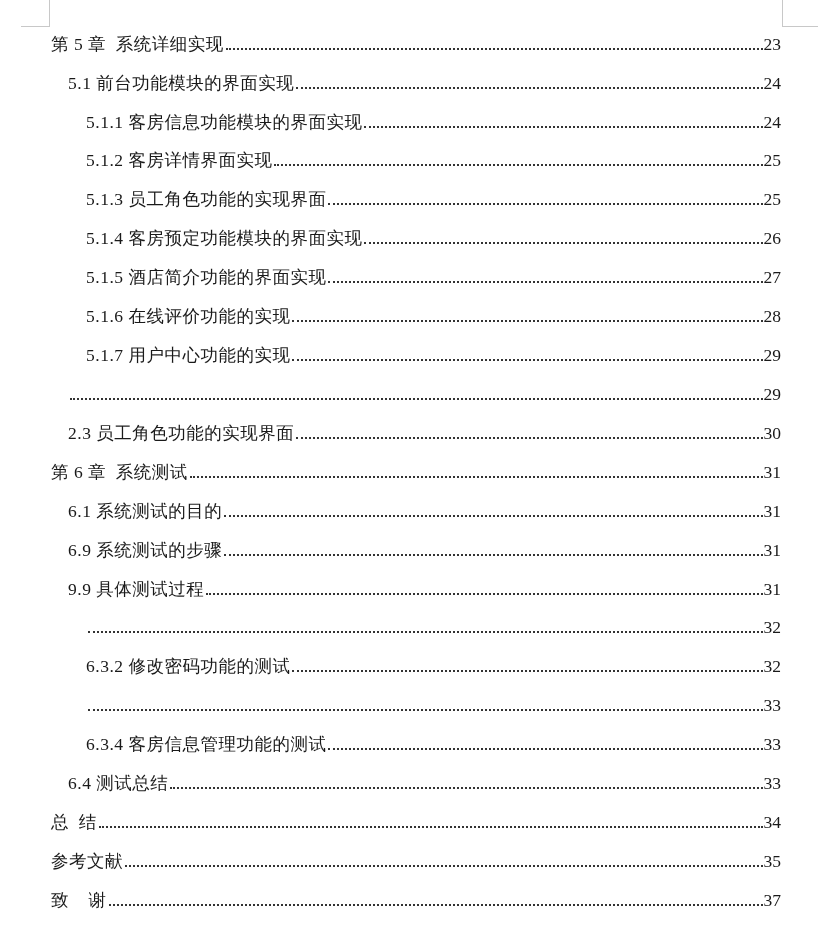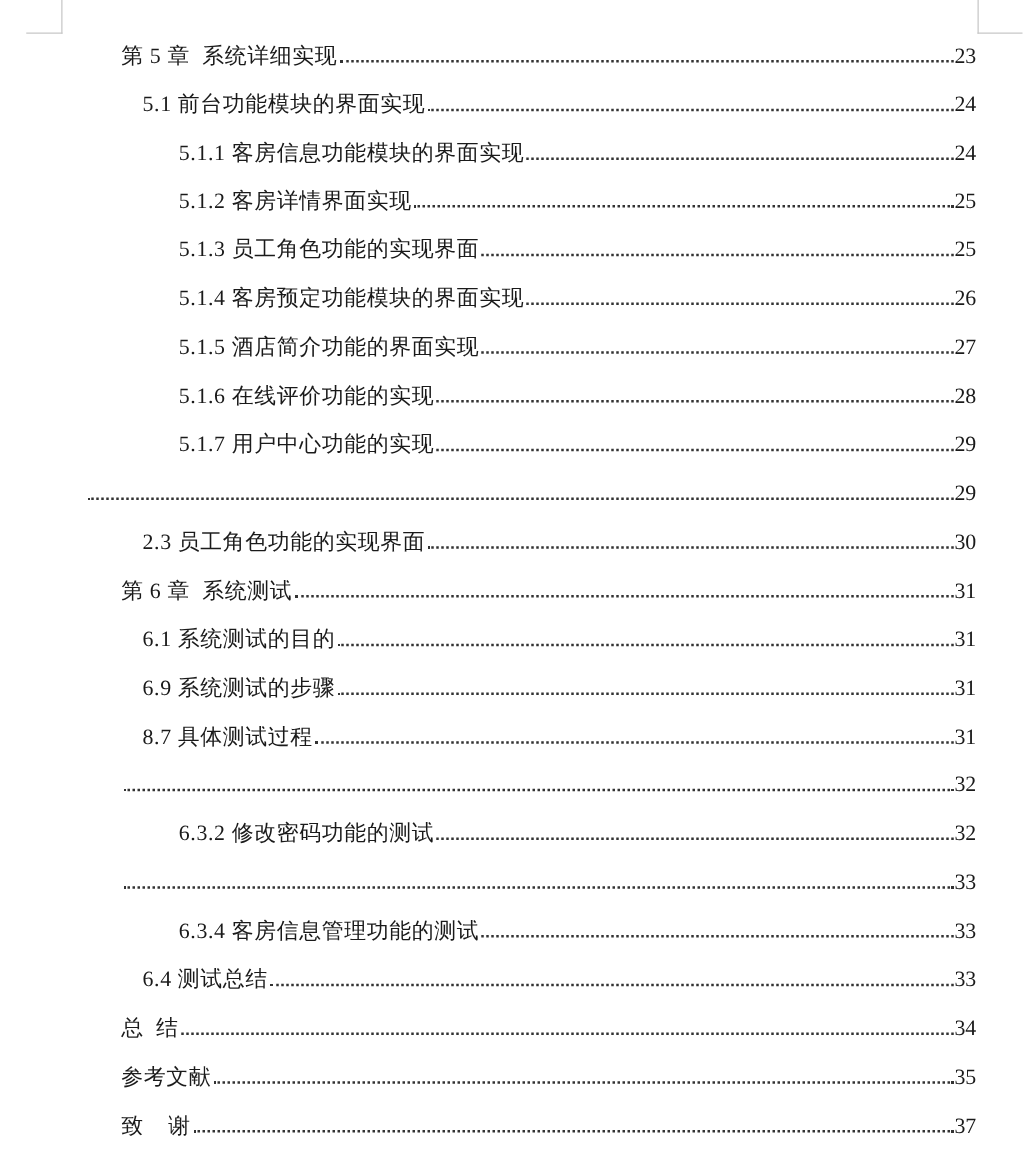--- a/index.html
+++ b/index.html
@@ -8,29 +8,29 @@
     font-family: "Liberation Serif", "DejaVu Serif", serif; color: #1a1a1a;
   }
   .crop { position: absolute; border-color: #c8c8c8; border-style: solid; border-width: 0; }
   .crop-l { left: 21px; top: 0; width: 28px; height: 26px; border-right-width: 1px; border-bottom-width: 1px; }
   .crop-r { left: 782px; top: 0; width: 36px; height: 26px; border-left-width: 1px; border-bottom-width: 1px; }
   .toc { position: absolute; left: 0; top: 27px; width: 818px; }
   .row {
     position: absolute; height: 28px; display: flex; align-items: flex-end;
     font-size: 17.5px; line-height: 22px; right: 37px;
   }
-  .row .title { white-space: pre; flex: 0 0 auto; letter-spacing: 0.5px; margin-left: 46px; }
+  .row .title { white-space: pre; flex: 0 0 auto; letter-spacing: 0.5px; }
   .row .leader {
     flex: 1 1 auto; margin: 0 1px 5px 2px; height: 0;
     border-bottom: 2px dotted #333; min-width: 10px;
   }
   .row .page { flex: 0 0 auto; font-size: 17.5px; }
   .lv1 { left: 51px; }
   .lv2 { left: 68px; }
-  .lv3 { left: 97px; text-align: center; }
+  .lv3 { left: 86px; text-align: center; }
 </style>
 </head>
 <body>
 
 <div class="crop crop-l"></div>
 <div class="crop crop-r"></div>
 
 <div class="toc">
   <div class="row lv1" style="top:0px">
       <span class="title">第 5 章  系统详细实现</span>
@@ -95,21 +95,21 @@
       <span class="title">6.1 系统测试的目的</span>
       <span class="leader"></span>
       <span class="page">31</span>
     </div>
   <div class="row lv2" style="top:506px">
       <span class="title">6.9 系统测试的步骤</span>
       <span class="leader"></span>
       <span class="page">31</span>
     </div>
   <div class="row lv2" style="top:545px">
-      <span class="title">8.7 具体测试过程</span>
+      <span class="title">9.9 具体测试过程</span>
       <span class="leader"></span>
       <span class="page">31</span>
     </div>
   <div class="row lv3" style="top:583px">
       <span class="leader"></span>
       <span class="page">32</span>
     </div>
   <div class="row lv3" style="top:622px">
       <span class="title">6.3.2 修改密码功能的测试</span>
       <span class="leader"></span>

